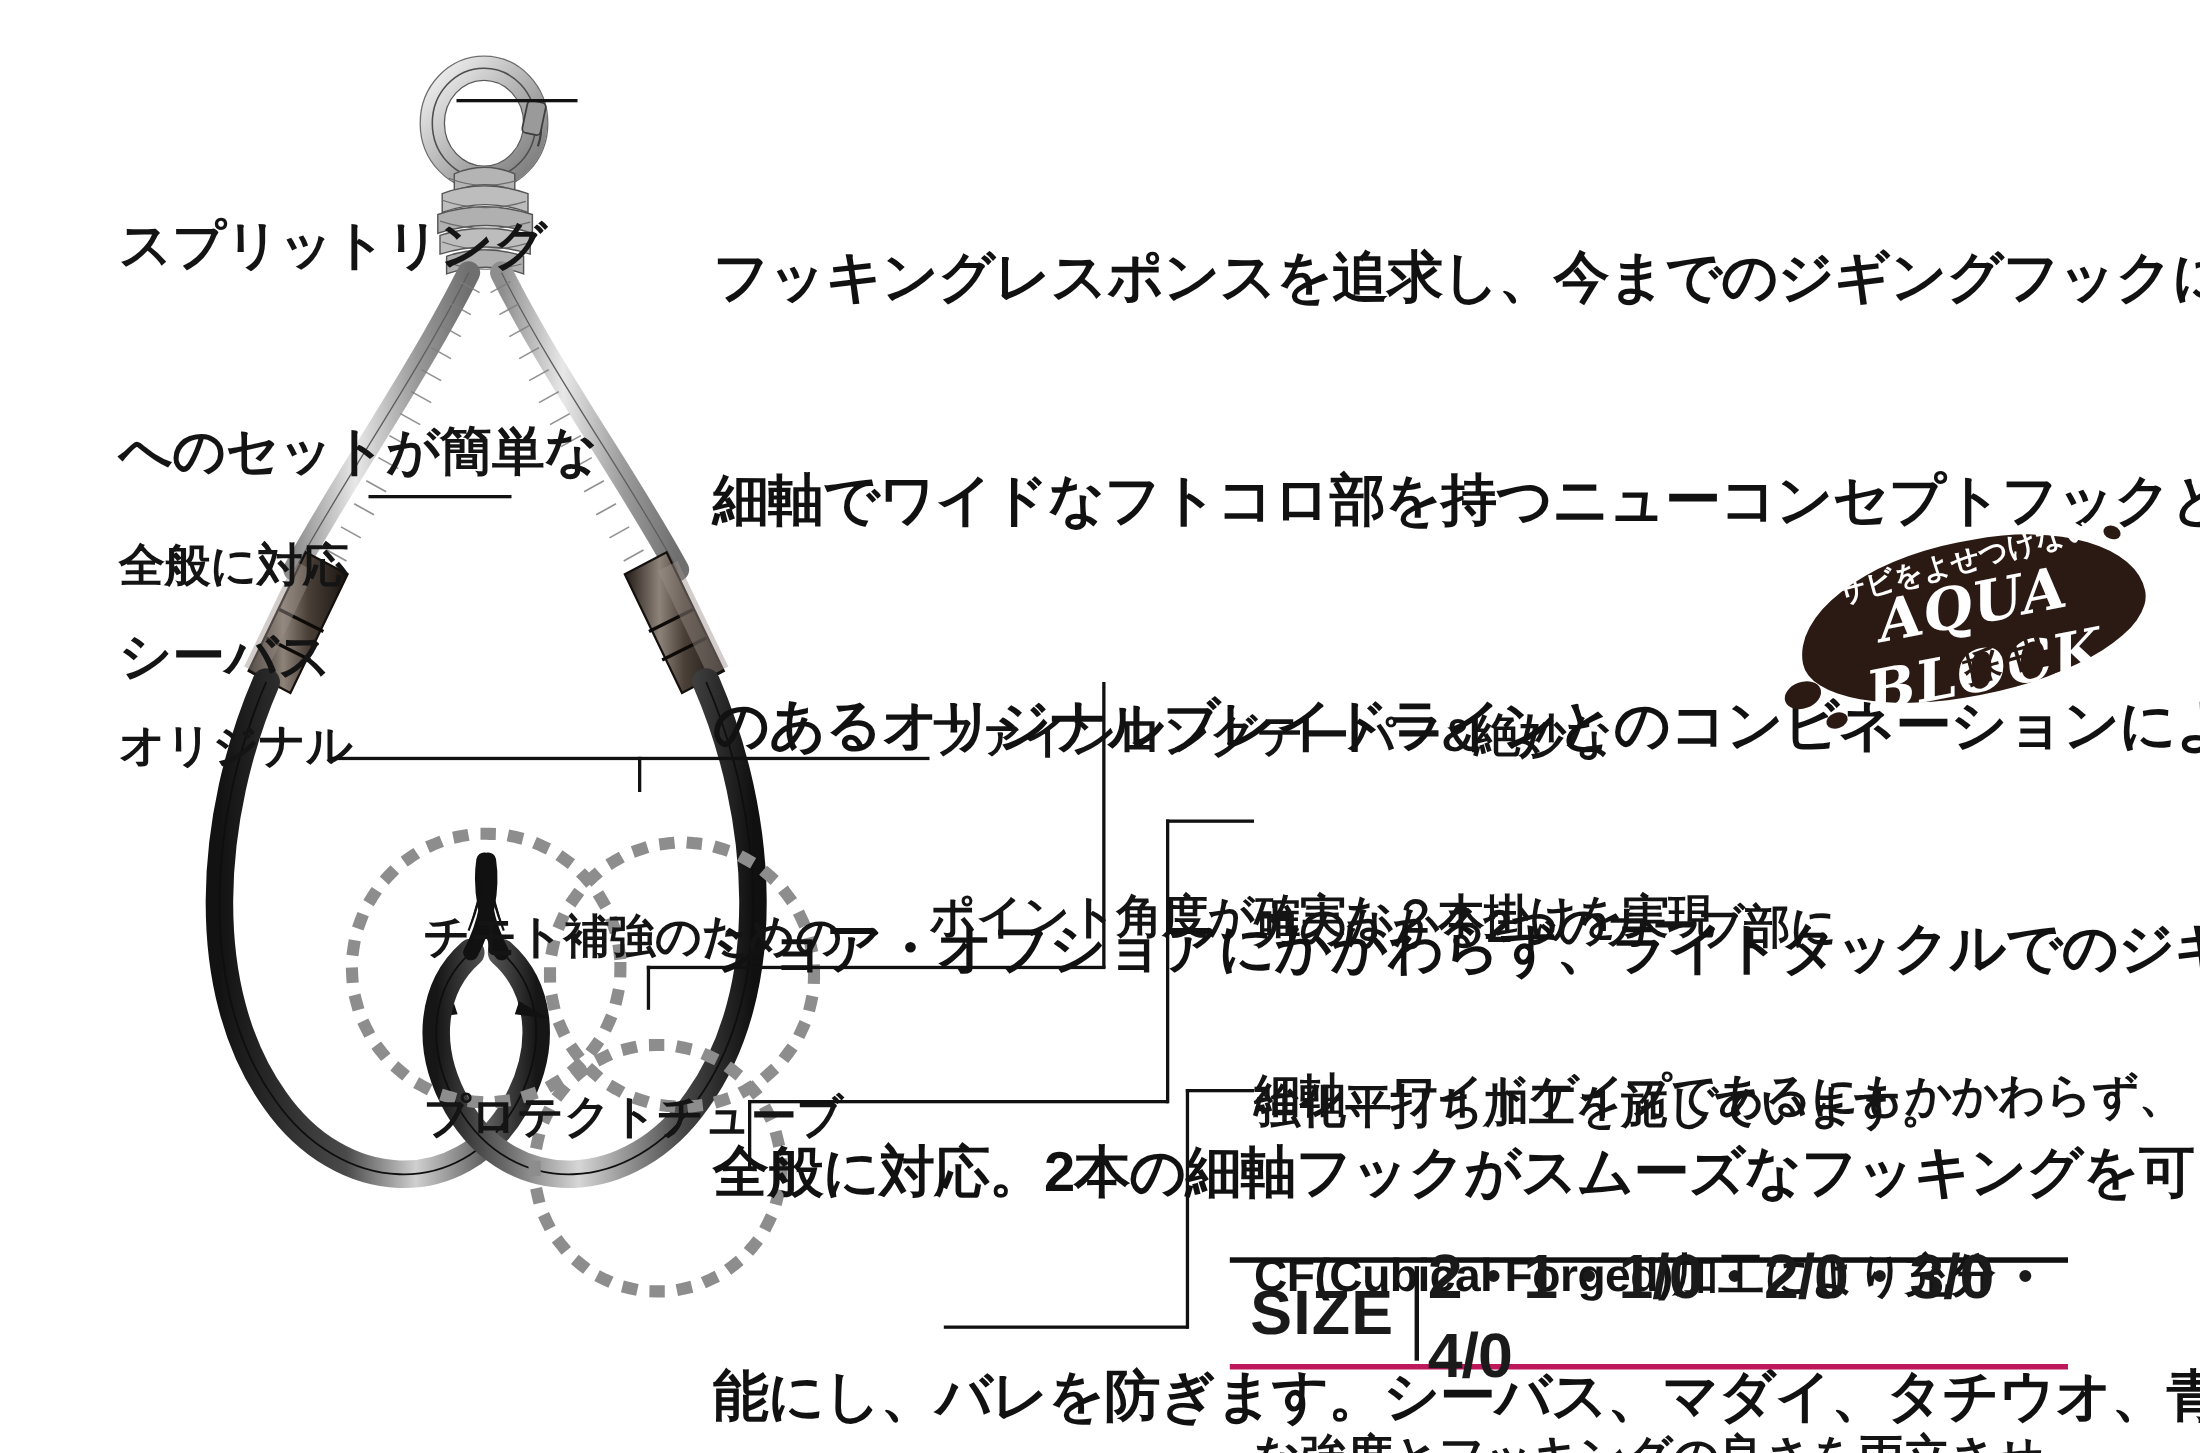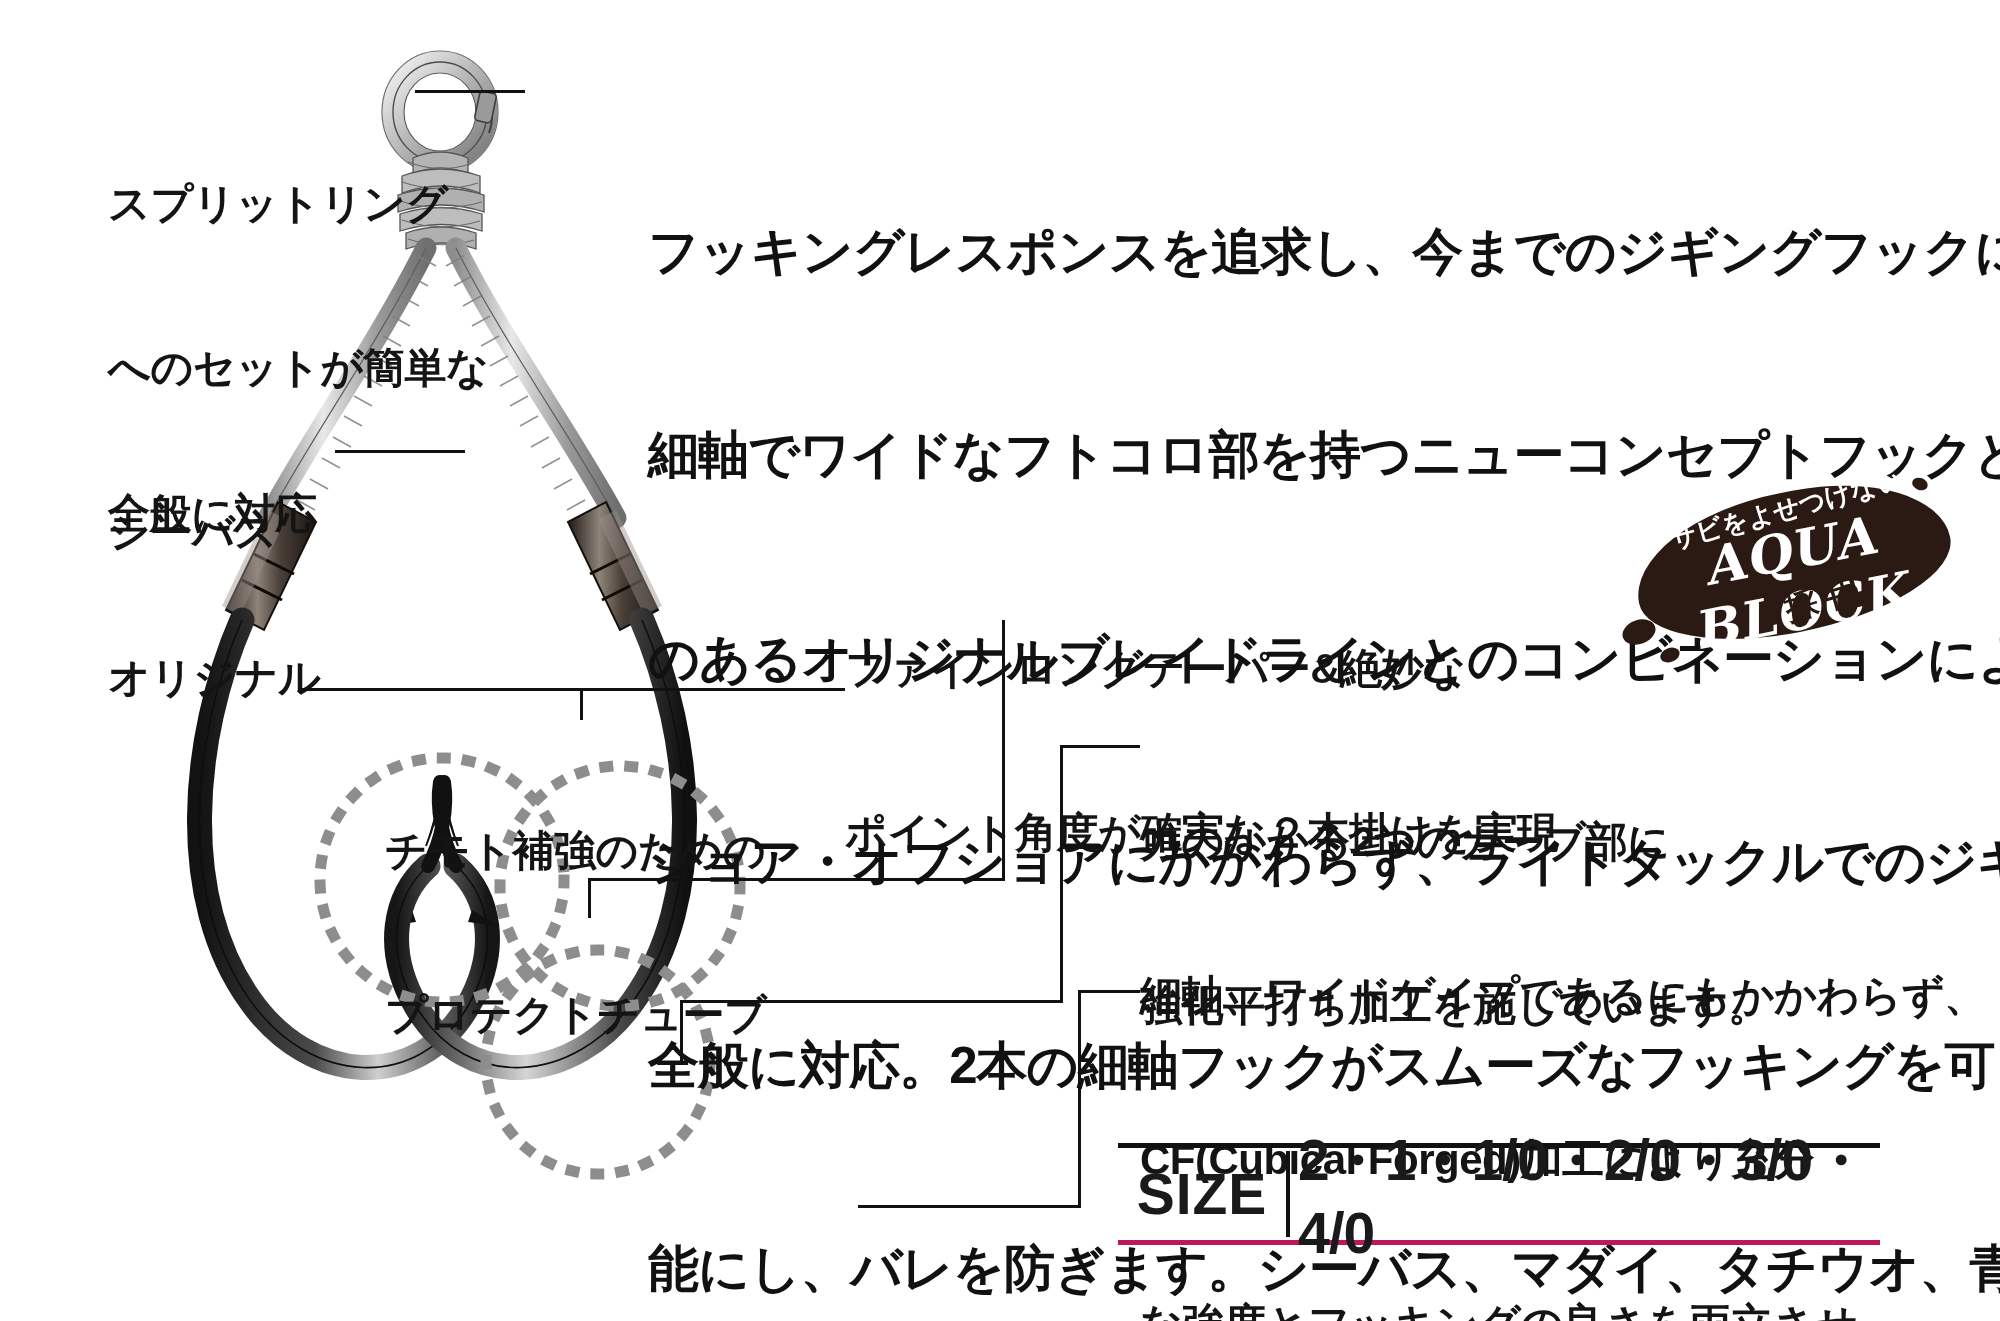--- a/index.html
+++ b/index.html
@@ -183,21 +183,21 @@
       </g>
 
       <g fill="none" stroke="#8d8d8d" stroke-width="11" stroke-linecap="square" stroke-dasharray="3 22">
         <circle cx="292" cy="840" r="122"></circle>
         <circle cx="470" cy="846" r="120"></circle>
         <circle cx="448" cy="1022" r="112"></circle>
       </g>
     </svg>
   </div>
 
-  <div class="cap" style="left:108px;top:68px;font-size:42px;">
+  <div class="cap" style="left:108px;top:68px;font-size:48px;">
     <div>スプリットリング</div>
     <div>へのセットが簡単な</div>
     <div>シーバス</div>
   </div>
   <div class="lead h" style="left:415px;top:90px;width:110px;"></div>
 
   <div class="cap" style="left:108px;top:378px;font-size:42px;">
     <div>全般に対応</div>
     <div>オリジナル</div>
   </div>

